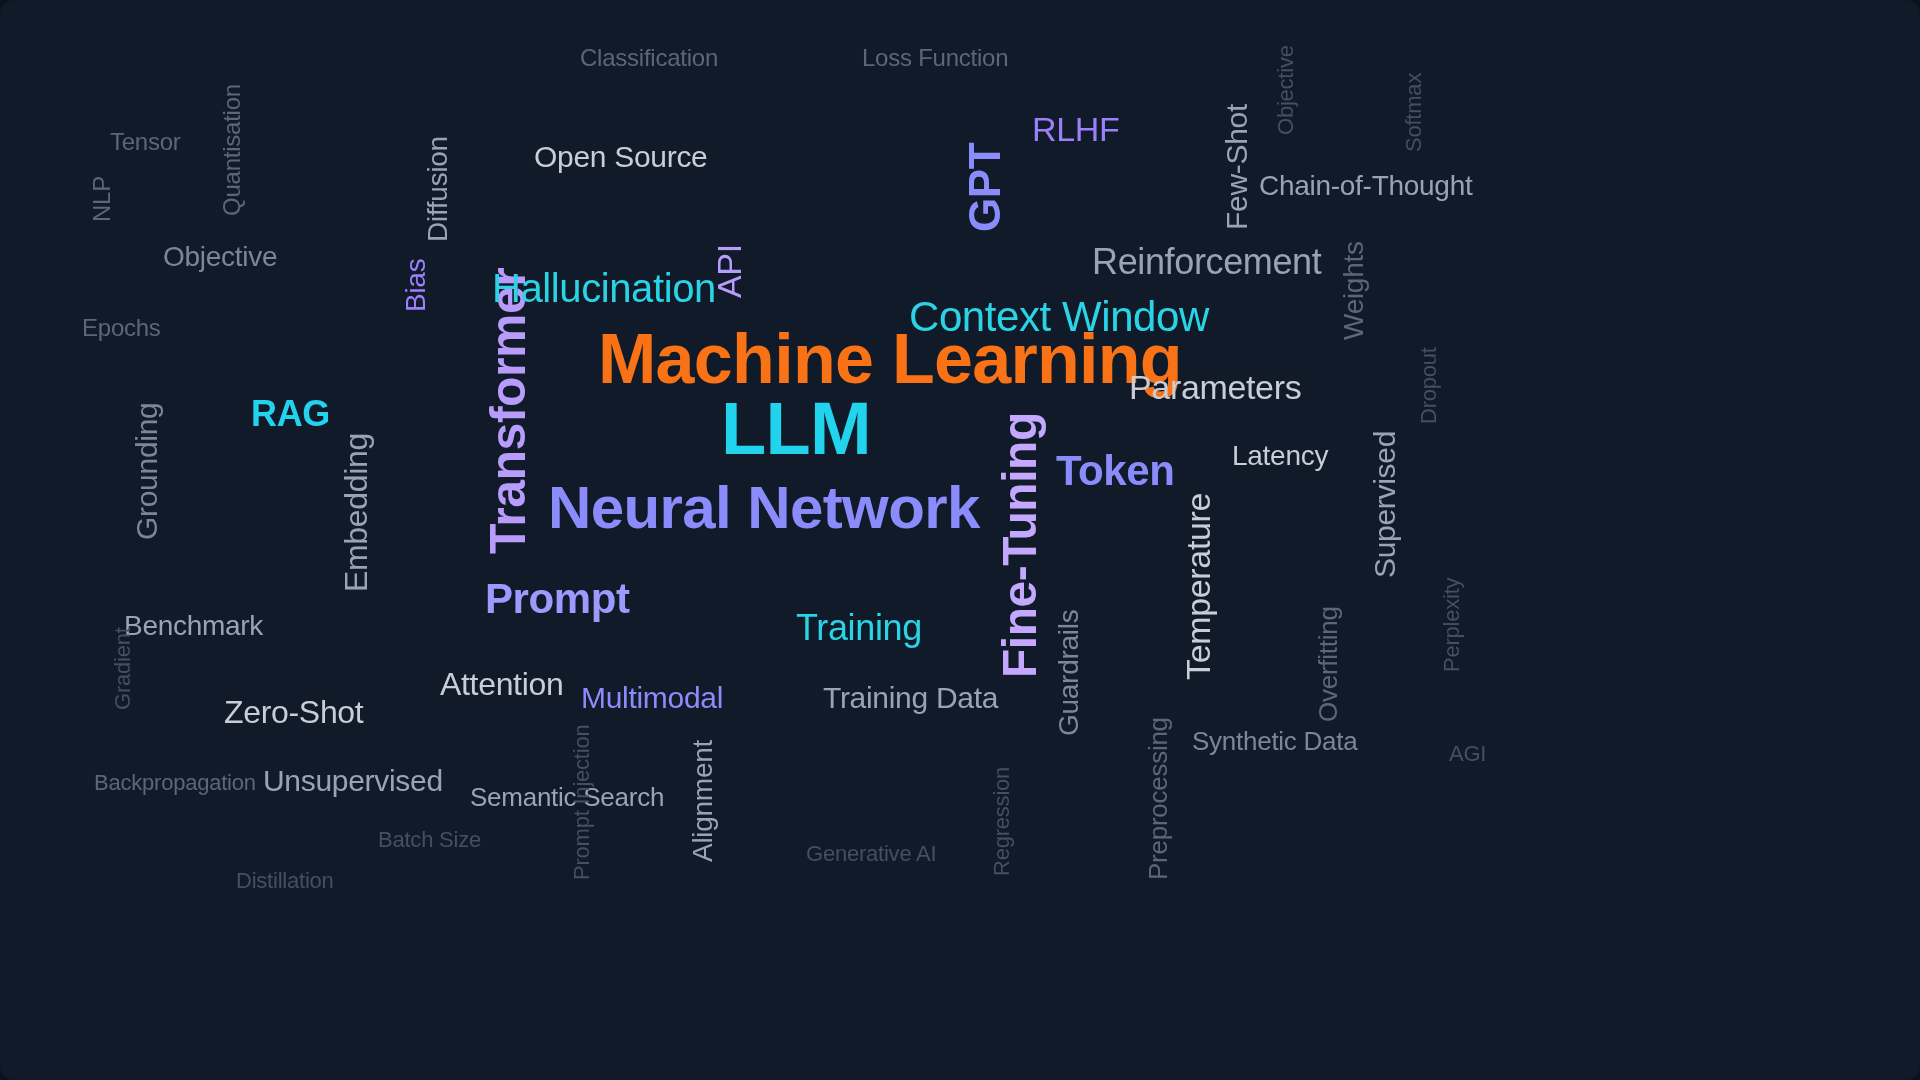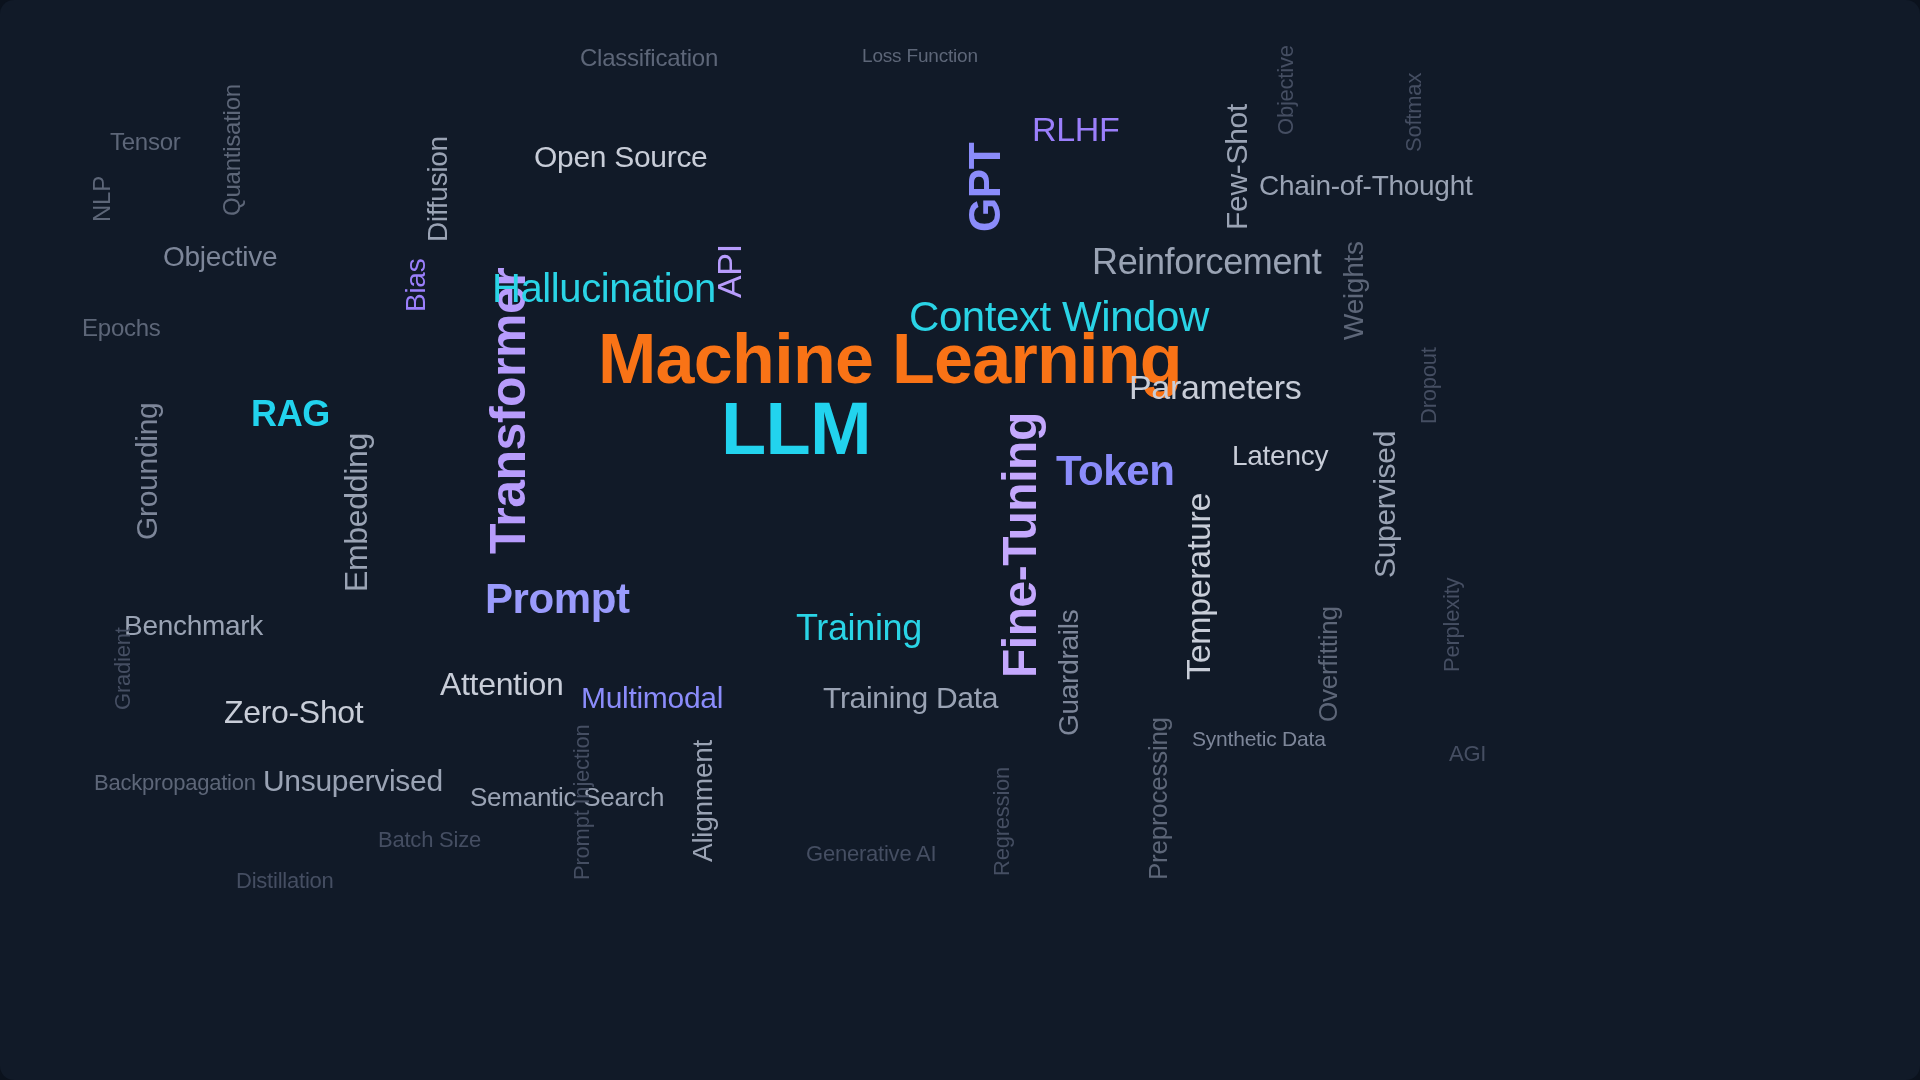--- a/index.html
+++ b/index.html
@@ -34,20 +34,21 @@
   .rot {
     
   }
 </style>
 </head>
 <body>
 
 <div id="cloud" style="width: 1920px; height: 1080px; background: rgb(17, 26, 40); border-radius: 14px;">
     <div class="word" style="font-size: 70px; font-weight: 700; color: #f97316; left: 598px; top: 324px;">Machine Learning</div>
     <div class="word" style="font-size: 74px; font-weight: 700; color: rgb(34, 211, 238); left: 721px; top: 392px;">LLM</div>
+    <div class="word" style="font-size: 60px; font-weight: 700; color: rgb(139, 140, 251); left: 548px; top: 478px;">Neural Network</div>
     <div class="word rot" style="font-size: 50px; font-weight: 700; color: rgb(183, 156, 252); left: 483px; top: 554px; transform: rotate(-90deg);">Transformer</div>
     <div class="word rot" style="font-size: 48px; font-weight: 700; color: rgb(196, 168, 253); left: 996px; top: 678px; transform: rotate(-90deg);">Fine-Tuning</div>
     <div class="word" style="font-size: 42px; font-weight: 400; color: rgb(42, 212, 230); left: 909px; top: 296px;">Context Window</div>
     <div class="word" style="font-size: 40px; font-weight: 400; color: rgb(42, 212, 230); left: 492px; top: 268px;">Hallucination</div>
     <div class="word" style="font-size: 42px; font-weight: 700; color: rgb(139, 140, 251); left: 1056px; top: 450px;">Token</div>
     <div class="word rot" style="font-size: 44px; font-weight: 700; color: rgb(139, 140, 251); left: 963px; top: 232px; transform: rotate(-90deg);">GPT</div>
     <div class="word" style="font-size: 42px; font-weight: 700; color: rgb(154, 155, 252); left: 485px; top: 578px;">Prompt</div>
     <div class="word" style="font-size: 36px; font-weight: 700; color: rgb(34, 211, 238); left: 251px; top: 396px;">RAG</div>
     <div class="word" style="font-size: 34px; font-weight: 400; color: rgb(155, 127, 251); left: 1032px; top: 112px;">RLHF</div>
     <div class="word" style="font-size: 36px; font-weight: 400; color: rgb(42, 212, 230); left: 796px; top: 610px;">Training</div>
@@ -58,39 +59,39 @@
     <div class="word rot" style="font-size: 34px; font-weight: 400; color: rgb(200, 205, 216); left: 1181px; top: 680px; transform: rotate(-90deg);">Temperature</div>
     <div class="word" style="font-size: 32px; font-weight: 400; color: rgb(200, 205, 216); left: 440px; top: 668px;">Attention</div>
     <div class="word" style="font-size: 32px; font-weight: 400; color: rgb(200, 205, 216); left: 224px; top: 696px;">Zero-Shot</div>
     <div class="word" style="font-size: 30px; font-weight: 400; color: rgb(139, 140, 251); left: 581px; top: 683px;">Multimodal</div>
     <div class="word" style="font-size: 30px; font-weight: 400; color: rgb(200, 205, 216); left: 534px; top: 142px;">Open Source</div>
     <div class="word" style="font-size: 30px; font-weight: 400; color: rgb(154, 163, 180); left: 263px; top: 766px;">Unsupervised</div>
     <div class="word" style="font-size: 28px; font-weight: 400; color: rgb(200, 205, 216); left: 1232px; top: 442px;">Latency</div>
     <div class="word" style="font-size: 28px; font-weight: 400; color: rgb(125, 134, 153); left: 163px; top: 243px;">Objective</div>
     <div class="word" style="font-size: 28px; font-weight: 400; color: rgb(154, 163, 180); left: 124px; top: 612px;">Benchmark</div>
     <div class="word" style="font-size: 26px; font-weight: 400; color: rgb(154, 163, 180); left: 470px; top: 784px;">Semantic Search</div>
-    <div class="word" style="font-size: 21px; font-weight: 400; color: rgb(125, 134, 153); left: 1192px; top: 728px;">Synthetic Data</div>
+    <div class="word" style="font-size: 26px; font-weight: 400; color: rgb(125, 134, 153); left: 1192px; top: 728px;">Synthetic Data</div>
     <div class="word rot" style="font-size: 32px; font-weight: 400; color: rgb(154, 163, 180); left: 340px; top: 592px; transform: rotate(-90deg);">Embedding</div>
     <div class="word rot" style="font-size: 30px; font-weight: 400; color: rgb(125, 134, 153); left: 132px; top: 540px; transform: rotate(-90deg);">Grounding</div>
     <div class="word rot" style="font-size: 30px; font-weight: 400; color: rgb(154, 163, 180); left: 1370px; top: 578px; transform: rotate(-90deg);">Supervised</div>
     <div class="word rot" style="font-size: 28px; font-weight: 400; color: rgb(125, 134, 153); left: 1055px; top: 736px; transform: rotate(-90deg);">Guardrails</div>
     <div class="word rot" style="font-size: 30px; font-weight: 400; color: rgb(154, 163, 180); left: 1222px; top: 230px; transform: rotate(-90deg);">Few-Shot</div>
     <div class="word rot" style="font-size: 28px; font-weight: 400; color: rgb(154, 163, 180); left: 689px; top: 862px; transform: rotate(-90deg);">Alignment</div>
     <div class="word rot" style="font-size: 28px; font-weight: 400; color: rgb(93, 102, 120); left: 1340px; top: 340px; transform: rotate(-90deg);">Weights</div>
     <div class="word rot" style="font-size: 26px; font-weight: 400; color: rgb(93, 102, 120); left: 1315px; top: 722px; transform: rotate(-90deg);">Overfitting</div>
     <div class="word rot" style="font-size: 26px; font-weight: 400; color: rgb(93, 102, 120); left: 1145px; top: 880px; transform: rotate(-90deg);">Preprocessing</div>
     <div class="word rot" style="font-size: 28px; font-weight: 400; color: rgb(154, 163, 180); left: 424px; top: 242px; transform: rotate(-90deg);">Diffusion</div>
     <div class="word rot" style="font-size: 28px; font-weight: 400; color: rgb(155, 127, 251); left: 402px; top: 312px; transform: rotate(-90deg);">Bias</div>
     <div class="word rot" style="font-size: 34px; font-weight: 400; color: rgb(183, 156, 252); left: 712px; top: 298px; transform: rotate(-90deg);">API</div>
     <div class="word rot" style="font-size: 24px; font-weight: 400; color: rgb(93, 102, 120); left: 220px; top: 216px; transform: rotate(-90deg);">Quantisation</div>
     <div class="word rot" style="font-size: 24px; font-weight: 400; color: rgb(93, 102, 120); left: 90px; top: 222px; transform: rotate(-90deg);">NLP</div>
     <div class="word" style="font-size: 24px; font-weight: 400; color: rgb(93, 102, 120); left: 110px; top: 130px;">Tensor</div>
     <div class="word" style="font-size: 24px; font-weight: 400; color: rgb(93, 102, 120); left: 82px; top: 316px;">Epochs</div>
     <div class="word" style="font-size: 24px; font-weight: 400; color: rgb(93, 102, 120); left: 580px; top: 46px;">Classification</div>
-    <div class="word" style="font-size: 19px; font-weight: 400; color: rgb(93, 102, 120); left: 862px; top: 46px;">Loss Function</div>
+    <div class="word" style="font-size: 24px; font-weight: 400; color: rgb(93, 102, 120); left: 862px; top: 46px;">Loss Function</div>
     <div class="word rot" style="font-size: 22px; font-weight: 400; color: rgb(69, 78, 98); left: 1275px; top: 135px; transform: rotate(-90deg);">Objective</div>
     <div class="word rot" style="font-size: 22px; font-weight: 400; color: rgb(69, 78, 98); left: 1403px; top: 152px; transform: rotate(-90deg);">Softmax</div>
     <div class="word rot" style="font-size: 22px; font-weight: 400; color: rgb(69, 78, 98); left: 1418px; top: 424px; transform: rotate(-90deg);">Dropout</div>
     <div class="word rot" style="font-size: 22px; font-weight: 400; color: rgb(69, 78, 98); left: 1441px; top: 672px; transform: rotate(-90deg);">Perplexity</div>
     <div class="word rot" style="font-size: 22px; font-weight: 400; color: rgb(69, 78, 98); left: 112px; top: 710px; transform: rotate(-90deg);">Gradient</div>
     <div class="word rot" style="font-size: 22px; font-weight: 400; color: rgb(69, 78, 98); left: 991px; top: 876px; transform: rotate(-90deg);">Regression</div>
     <div class="word rot" style="font-size: 22px; font-weight: 400; color: rgb(69, 78, 98); left: 571px; top: 880px; transform: rotate(-90deg);">Prompt Injection</div>
     <div class="word" style="font-size: 22px; font-weight: 400; color: rgb(93, 102, 120); left: 94px; top: 772px;">Backpropagation</div>
     <div class="word" style="font-size: 22px; font-weight: 400; color: rgb(69, 78, 98); left: 236px; top: 870px;">Distillation</div>
     <div class="word" style="font-size: 22px; font-weight: 400; color: rgb(69, 78, 98); left: 378px; top: 829px;">Batch Size</div>

